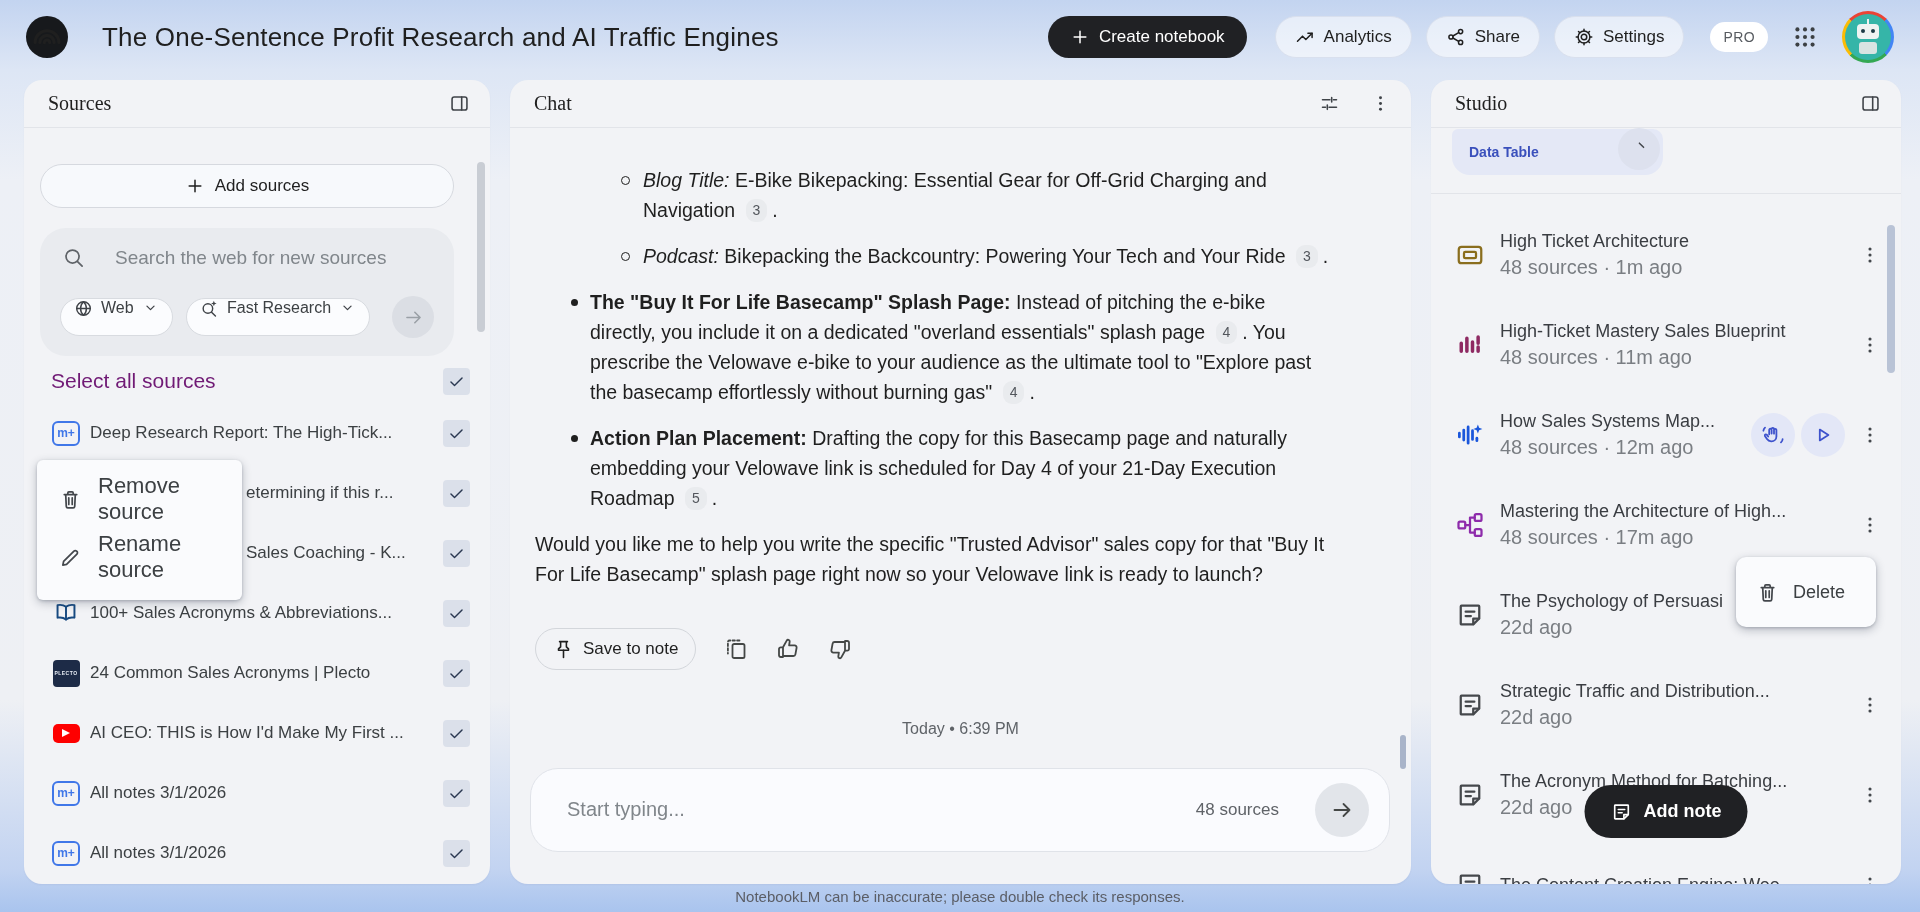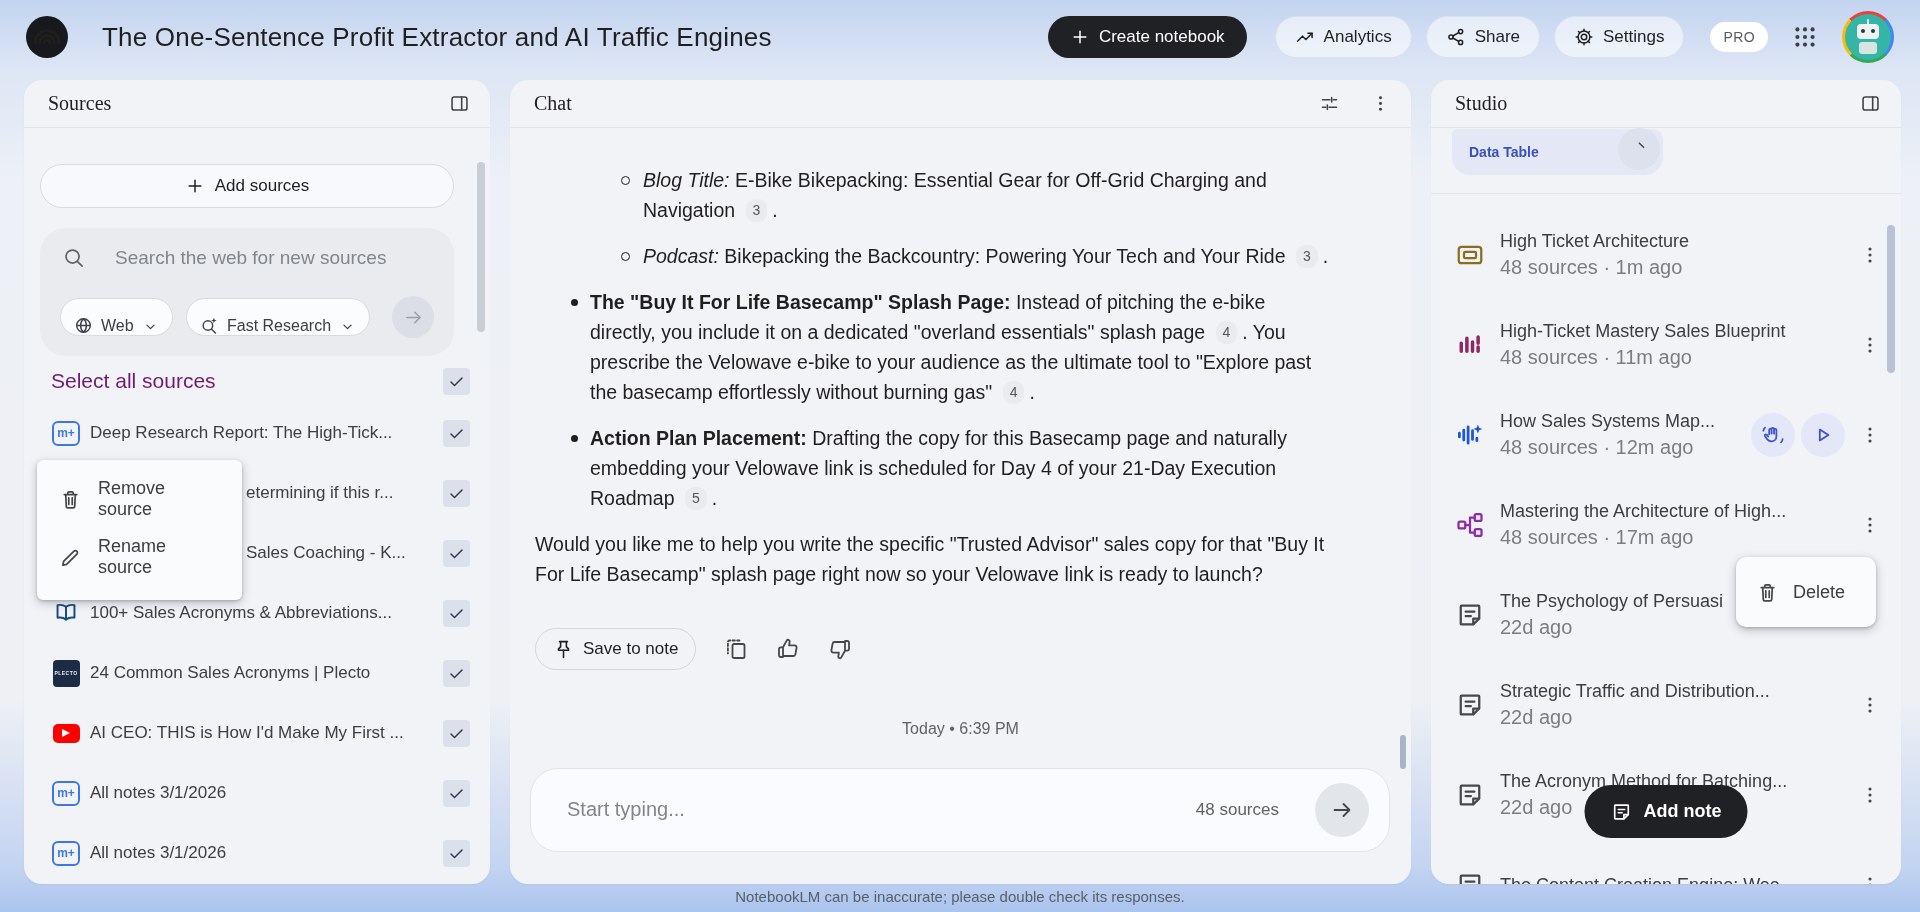--- a/index.html
+++ b/index.html
@@ -49,21 +49,21 @@
 
   
   #add-sources{position:absolute;left:16px;top:84px;width:414px;height:44px;border-radius:22px;border:1px solid #d6d9df;
     background:#f7f9fc;display:flex;align-items:center;justify-content:center;gap:10px;font-size:17px;color:#1f1f1f;cursor:pointer;}
   #add-sources .gi{width:20px;height:20px}
   #search-card{position:absolute;left:16px;top:148px;width:414px;height:128px;border-radius:26px;background:#e9ebef;}
   #search-row{position:absolute;left:22px;top:18px;right:20px;display:flex;align-items:center;gap:30px;}
   #search-row .gi{width:23px;height:23px;color:#5f6368}
   #search-ph{font-size:19px;color:#80868b;white-space:nowrap;}
   .chip{position:absolute;top:70px;height:38px;border-radius:19px;background:#fbfcfe;border:1px solid #d8dbe0;
-    display:flex;align-items:flex-end;gap:8px;padding:0 13px;font-size:16px;color:#3c4043;box-sizing:border-box;cursor:pointer;}
+    display:flex;align-items:flex-start;gap:8px;padding:0 13px;font-size:16px;color:#3c4043;box-sizing:border-box;cursor:pointer;}
   .chip .gi{width:19px;height:19px;color:#3f4348}
   .chip .car{width:17px;height:17px;color:#3f4348}
   #chip-web{left:20px;}
   #chip-research{left:146px;}
   #search-go{position:absolute;right:20px;top:68px;width:42px;height:42px;border-radius:50%;background:#dbdee4;color:#9aa0a6;
     display:flex;align-items:center;justify-content:center;cursor:pointer;}
   #search-go .gi{width:21px;height:21px}
   #select-all{position:absolute;left:27px;right:20px;top:287px;height:28px;display:flex;align-items:center;justify-content:space-between;}
   #select-all span.lab{font-size:21px;color:#701a75;}
   .cb{width:27px;height:27px;border-radius:4px;background:#dbe0ea;color:#2b3952;display:flex;align-items:center;justify-content:center;flex:none;cursor:pointer;}
@@ -76,21 +76,21 @@
   .ic-mplus{width:25px;height:21px;border:2.2px solid #4077e8;border-radius:6px;color:#4077e8;font-size:12px;font-weight:700;
     display:flex;align-items:center;justify-content:center;}
   .ic-plecto{width:27px;height:27px;background:#1d2b47;border-radius:4px;color:#e8edf5;font-size:5px;font-weight:700;letter-spacing:.5px;
     display:flex;align-items:center;justify-content:center;}
   .ic-yt{width:27px;height:19px;background:#fe0000;border-radius:5px;display:flex;align-items:center;justify-content:center;}
   .ic-yt i{width:0;height:0;border-left:8px solid #fff;border-top:4.5px solid transparent;border-bottom:4.5px solid transparent;}
   .ic-book{width:26px;height:26px;color:#174a80}
 
   #src-menu{position:absolute;left:13px;top:380px;width:205px;height:140px;background:#fafbfd;border-radius:6px;z-index:50;
     box-shadow:0 3px 10px rgba(30,40,60,.28),0 1px 3px rgba(30,40,60,.2);padding:10px 0;box-sizing:border-box;}
-  .menu-item{height:58px;display:flex;align-items:center;gap:16px;padding:0 22px;font-size:18px;color:#3c4043;cursor:pointer;}
+  .menu-item{height:58px;display:flex;align-items:center;gap:16px;padding:0 22px;font-size:22px;color:#3c4043;cursor:pointer;}
   .menu-item .gi{width:23px;height:23px;color:#43474c}
 
   .sbar{position:absolute;border-radius:4px;z-index:60;}
   #src-sbar{right:5px;top:82px;width:8px;height:170px;background:#c9cdd4;}
   #chat-sbar{right:5px;top:655px;width:6px;height:34px;background:#a9b4c9;}
   #st-sbar{right:6px;top:145px;width:8px;height:148px;background:#b9c3d6;}
 
   
   #chat-head .ico2{display:flex;align-items:center;gap:30px;}
   #chat-blocks{position:absolute;left:25px;top:85px;width:800px;font-size:19.5px;line-height:30px;color:#1f1f1f;}
@@ -151,21 +151,21 @@
 <header id="hdr">
   <div class="hl">
     <span id="logo">
       <svg viewBox="0 0 24 24">
         <circle cx="12" cy="12" r="12" fill="#17191c"></circle>
         <path d="M5.2 15.2a6.8 6.8 0 0 1 13.6 0" class="s" stroke="#fff" stroke-width="1.5"></path>
         <path d="M7.9 15.2a4.1 4.1 0 0 1 8.2 0" class="s" stroke="#fff" stroke-width="1.5"></path>
         <path d="M10.5 15.2a1.5 1.5 0 0 1 3 0" class="s" stroke="#fff" stroke-width="1.5"></path>
       </svg>
     </span>
-    <span id="title">The One-Sentence Profit Extractor and AI Traffic Engines</span>
+    <span id="title">The One-Sentence Profit Research and AI Traffic Engines</span>
   </div>
   <div class="hr">
     <button class="pill" id="btn-create">
       <span class="gi">
           <svg viewBox="0 0 24 24">
             <path d="M12 5v14M5 12h14" class="s"></path>
           </svg>
         </span>
       <span>Create notebook</span>
     </button>

